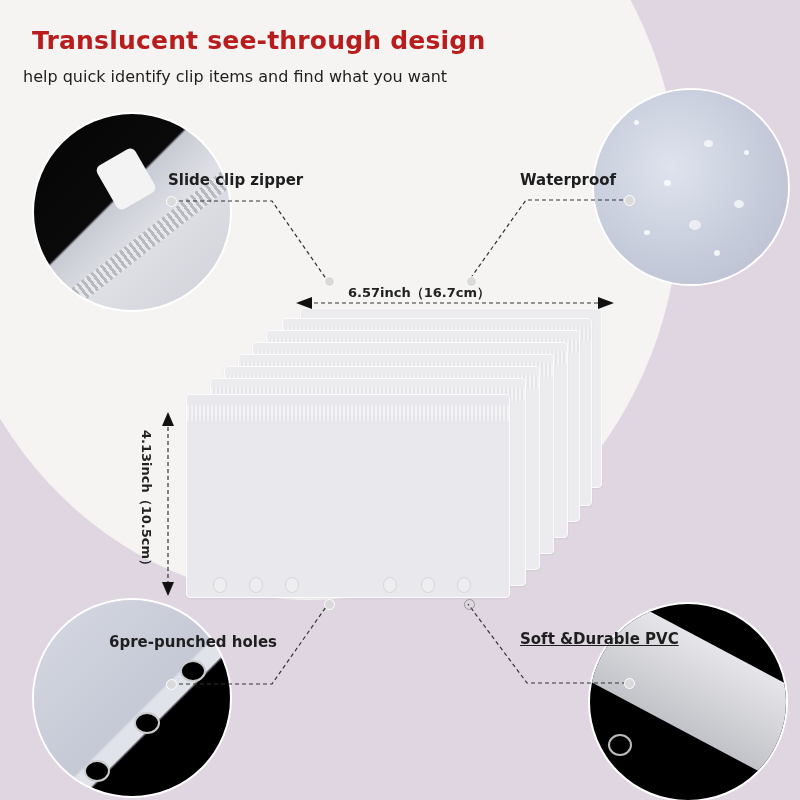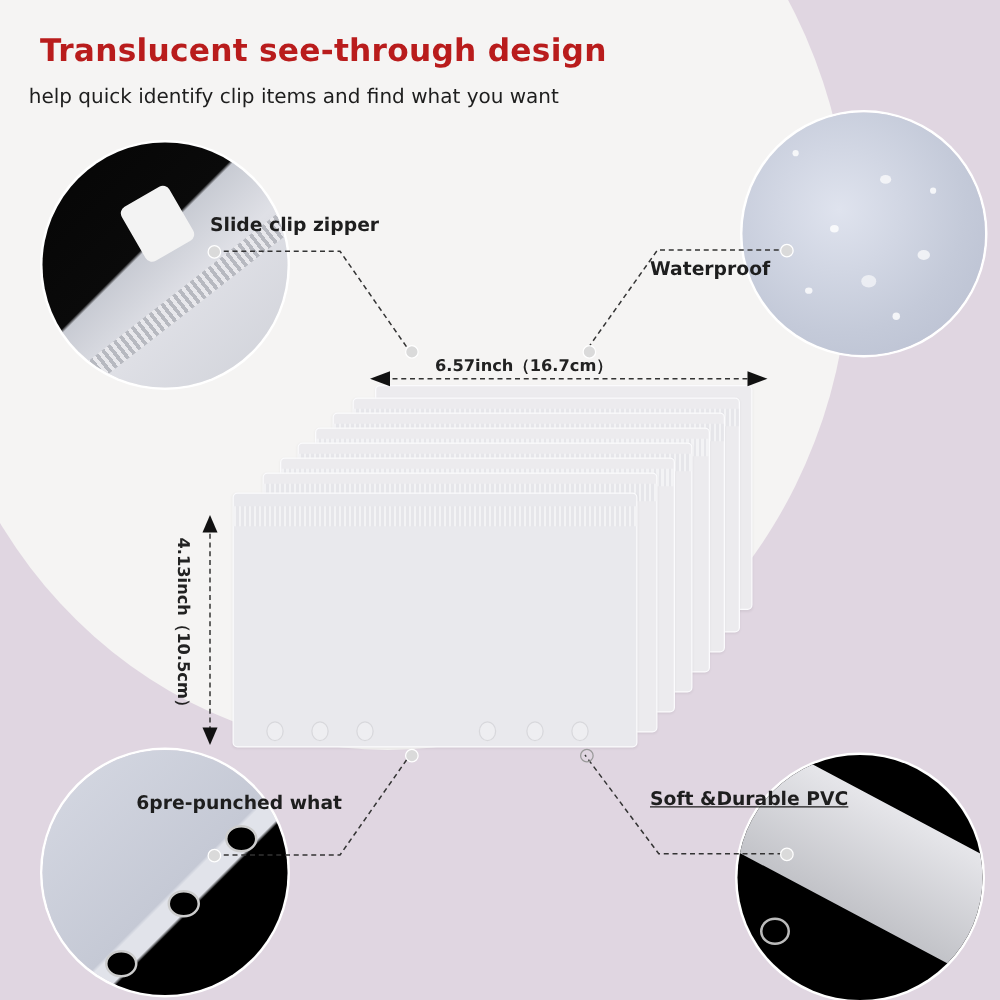--- a/index.html
+++ b/index.html
@@ -103,18 +103,18 @@
 <div class="dot" style="left:166px;top:196px;"></div>
 <div class="dot" style="left:324px;top:276px;"></div>
 <div class="dot" style="left:624px;top:195px;"></div>
 <div class="dot" style="left:466px;top:276px;"></div>
 <div class="dot" style="left:166px;top:679px;"></div>
 <div class="dot" style="left:324px;top:599px;"></div>
 <div class="dot" style="left:624px;top:678px;"></div>
 <div class="dot" style="left:464px;top:599px;background:transparent;border:1px solid #999;"></div>
 
 <div class="label" style="left:168px;top:171px;">Slide clip zipper</div>
-<div class="label" style="left:520px;top:171px;margin-top:35px;">Waterproof</div>
-<div class="label" style="left:109px;top:633px;">6pre-punched what</div>
+<div class="label" style="left:520px;top:171px;">Waterproof</div>
+<div class="label" style="left:109px;top:633px;">6pre-punched holes</div>
 <div class="label" style="left:520px;top:630px;text-decoration:underline;">Soft &amp;Durable PVC</div>
 
 <div class="dim-h">6.57inch（16.7cm）</div>
 <div class="dim-v">4.13inch（10.5cm）</div>
 
 </body></html>

